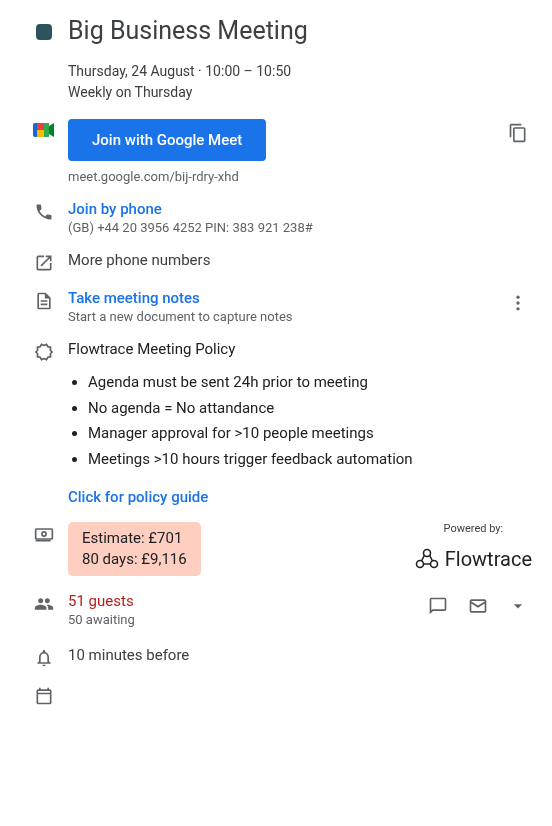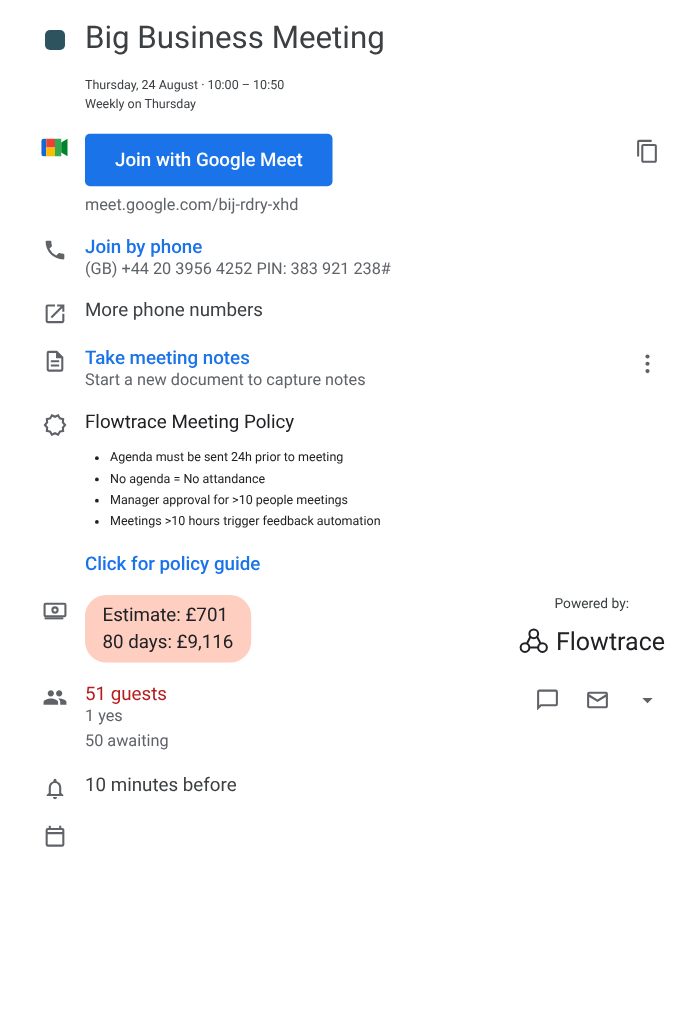--- a/index.html
+++ b/index.html
@@ -41,21 +41,21 @@
       background: #2d545e;
       margin-top: 6px;
     }
     .title {
       font-size: 25px;
       color: #3c4043;
       font-weight: 400;
       margin-bottom: 16px;
     }
     .subtitle {
-      font-size: 10px;
+      font-size: 14px;
       color: #3c4043;
       line-height: 1.5;
     }
     .join-btn {
       display: inline-block;
       background: #1a73e8;
       color: #fff;
       border: none;
       border-radius: 4px;
       padding: 12px 24px;
@@ -89,27 +89,27 @@
       color: #202124;
       font-size: 15px;
       margin-bottom: 12px;
     }
     .policy-list {
       list-style: disc;
       padding-left: 20px;
       margin-bottom: 16px;
     }
     .policy-list li {
-      font-size: 10px;
+      font-size: 15px;
       color: #202124;
       line-height: 1.7;
     }
     .estimate-box {
       background: #fecec0;
-      border-radius: 17px;
+      border-radius: 5px;
       padding: 6px 14px;
       display: inline-block;
       font-size: 15px;
       color: #202124;
       line-height: 1.4;
     }
     .powered-by {
       text-align: center;
     }
     .powered-label {
@@ -291,21 +291,20 @@
 </div>
 
 <div class="row">
   <div class="icon-col">
     <svg class="icon-svg" viewBox="0 0 24 24">
         <path d="M16 11c1.66 0 3-1.34 3-3s-1.34-3-3-3-3 1.34-3 3 1.34 3 3 3zm-8 0c1.66 0 3-1.34 3-3S9.66 5 8 5 5 6.34 5 8s1.34 3 3 3zm0 2c-2.33 0-7 1.17-7 3.5V19h14v-2.5C15 14.17 10.33 13 8 13zm8 0c-.29 0-.62.02-.97.05 1.16.84 1.97 1.97 1.97 3.45V19h6v-2.5c0-2.33-4.67-3.5-7-3.5z"></path>
       </svg>
   </div>
   <div class="content-col">
     <div class="guest-count">51 guests</div>
-    <div class="guest-sub">1 yes</div>
     <div class="guest-sub">50 awaiting</div>
   </div>
   <div class="action-col">
     <div class="icon-btn">
       <svg class="icon-svg" viewBox="0 0 24 24">
           <path d="M20 2H4a2 2 0 00-2 2v18l4-4h14a2 2 0 002-2V4a2 2 0 00-2-2zm0 14H5.17L4 17.17V4h16v12z"></path>
         </svg>
     </div>
     <div class="icon-btn">
       <svg class="icon-svg" viewBox="0 0 24 24">

